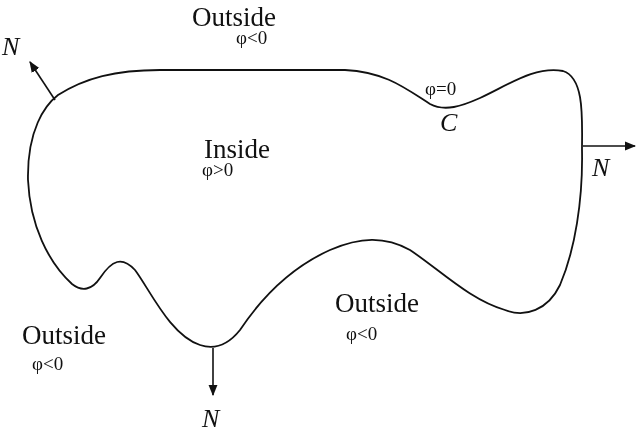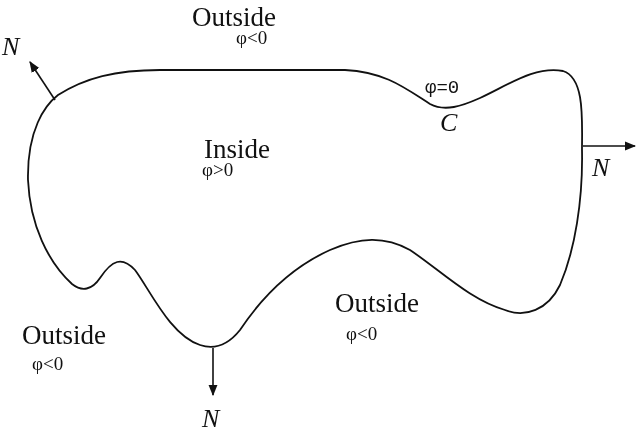--- a/index.html
+++ b/index.html
@@ -41,21 +41,21 @@
   <line x1="583" y1="146" x2="635" y2="146" stroke="#111" stroke-width="1.6" marker-end="url(#arr)"></line>
   <line x1="213" y1="348" x2="213" y2="395" stroke="#111" stroke-width="1.6" marker-end="url(#arr)"></line>
 </svg>
 
 <div class="lbl" style="left:192px;top:4px;">Outside</div>
 <div class="sub" style="left:236px;top:28px;">φ&lt;0</div>
 
 <div class="lbl" style="left:204px;top:136px;">Inside</div>
 <div class="sub" style="left:202px;top:160px;font-family:Liberation Serif, serif;">φ&gt;0</div>
 
-<div class="sub" style="left:425px;top:79px;font-family:Liberation Mono, monospace;">φ=0</div>
+<div class="sub" style="left:425px;top:79px;">φ=0</div>
 <div class="ital" style="left:440px;top:110px;">C</div>
 
 <div class="lbl" style="left:335px;top:290px;">Outside</div>
 <div class="sub" style="left:346px;top:324px;">φ&lt;0</div>
 
 <div class="lbl" style="left:22px;top:322px;">Outside</div>
 <div class="sub" style="left:32px;top:354px;">φ&lt;0</div>
 
 <div class="ital" style="left:2px;top:34px;">N</div>
 <div class="ital" style="left:592px;top:155px;">N</div>

